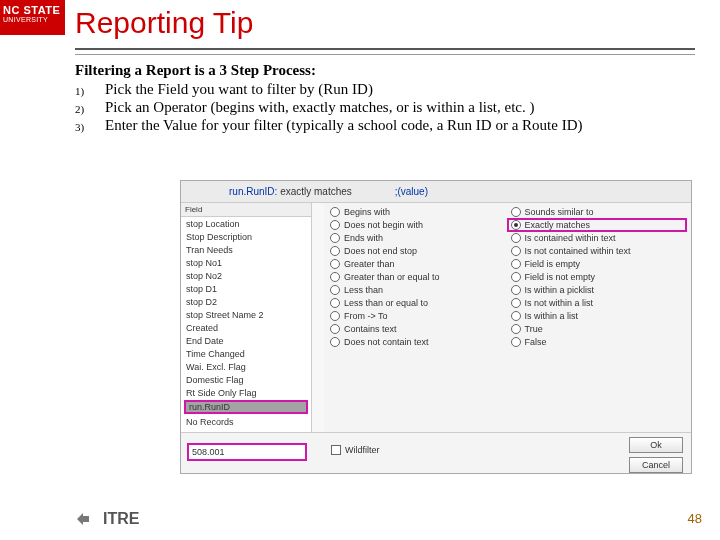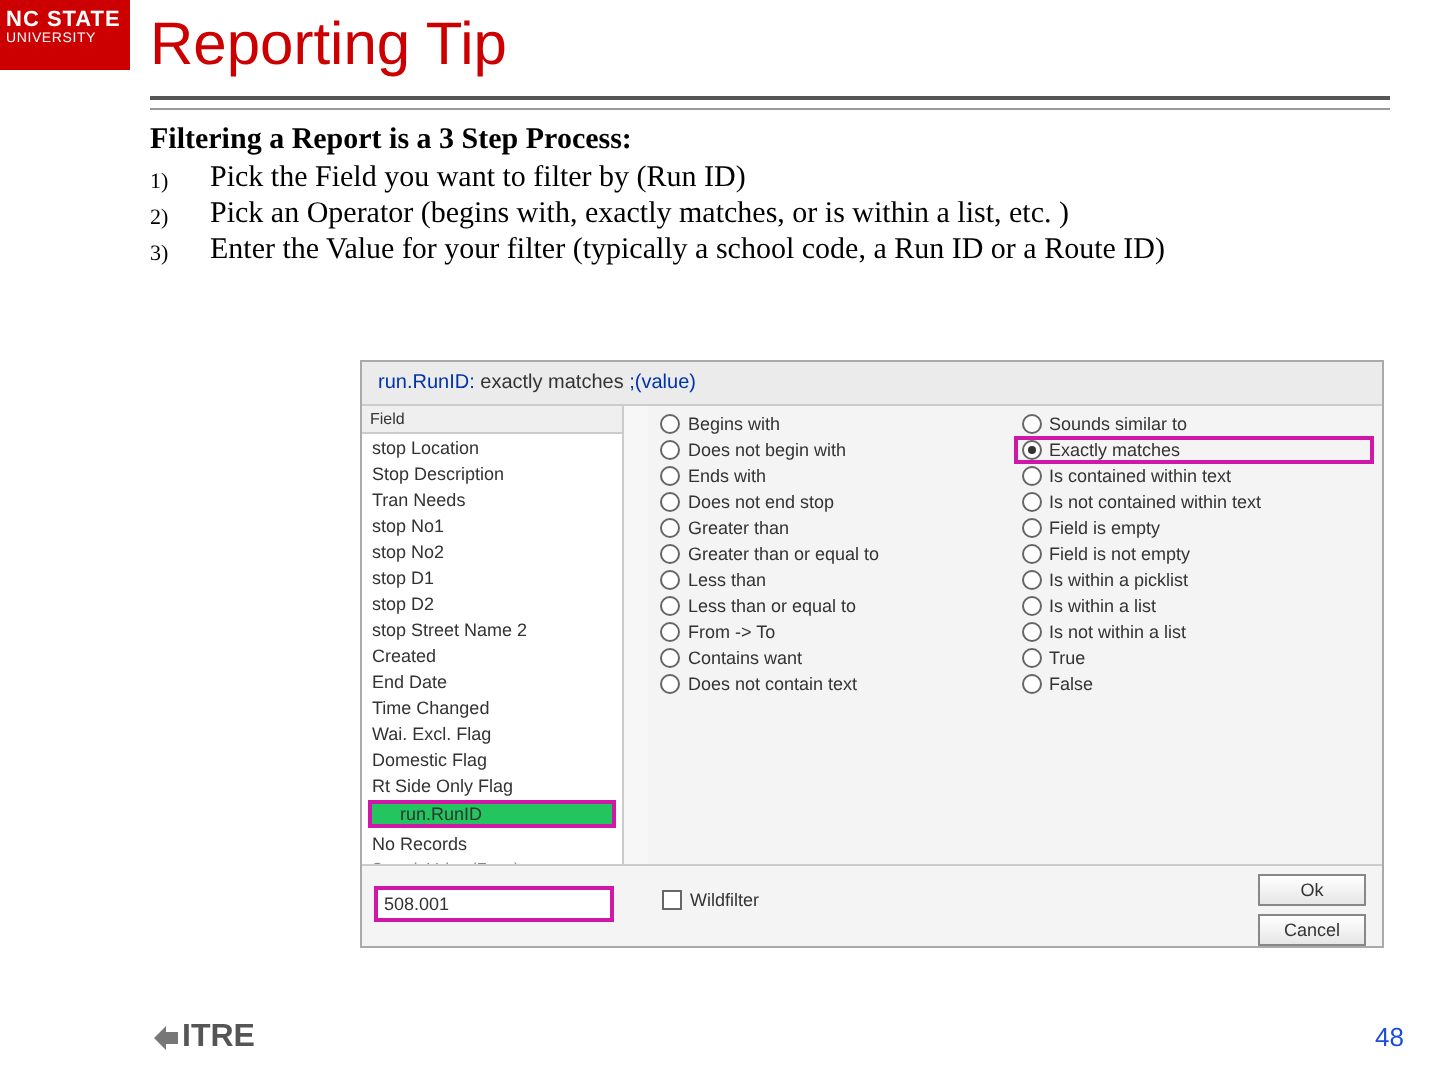--- a/index.html
+++ b/index.html
@@ -71,21 +71,21 @@
     font-size: 9px;
     color: #333;
     overflow: hidden;
   }
   .rule-row {
     background: #ebebeb;
     border-bottom: 1px solid #ccc;
     padding: 5px 8px;
     font-size: 10px;
   }
-  .rule-row .k { color: #0033aa; }
+  .rule-row .k { color: #0033aa; margin-left: 40px; }
   .columns {
     display: flex;
     height: 248px;
     gap: 12px;
   }
   .fieldlist {
     width: 130px;
     background: #fff;
     border-right: 1px solid #ccc;
     overflow: hidden;
@@ -97,22 +97,22 @@
     font-size: 8px;
   }
   .fieldlist .item {
     padding: 1.5px 5px;
     white-space: nowrap;
     overflow: hidden;
   }
   .fieldlist .runid {
     margin: 1px 3px;
     border: 2px solid #d018a8;
-    background: #22c55e;
-    padding: 0 14px;
+    background: #a3a3a3;
+    padding: 0 3px;
   }
   .opcols {
     flex: 1;
     display: flex;
     background: #f4f4f4;
     padding: 4px 6px;
     gap: 6px;
   }
   .opc {
     flex: 1;
@@ -155,30 +155,30 @@
   .itre {
     position: absolute;
     left: 75px;
     bottom: 12px;
     font-family: Arial, sans-serif;
     font-weight: bold;
     font-size: 16px;
     color: #555;
     display: flex;
     align-items: center;
-    gap: 0;
+    gap: 12px;
   }
   .itre svg { display: block; }
   .slidenum {
     position: absolute;
     right: 18px;
     bottom: 14px;
     font-family: Arial, sans-serif;
     font-size: 13px;
-    color: #1d4ed8;
+    color: #a16207;
   }
 </style>
 </head>
 <body>
 
 <div class="logo-box">
   <span class="state">NC STATE</span>
   <span class="univ">UNIVERSITY</span>
 </div>
 
@@ -265,21 +265,21 @@
           <div class="op">
             <span class="rad"></span>
             <span>Less than or equal to</span>
           </div>
           <div class="op">
             <span class="rad"></span>
             <span>From -&gt; To</span>
           </div>
           <div class="op">
             <span class="rad"></span>
-            <span>Contains want</span>
+            <span>Contains text</span>
           </div>
           <div class="op">
             <span class="rad"></span>
             <span>Does not contain text</span>
           </div>
         </div>
       <div class="opc" id="opsR">
           <div class="op">
             <span class="rad"></span>
             <span>Sounds similar to</span>
@@ -303,25 +303,25 @@
           <div class="op">
             <span class="rad"></span>
             <span>Field is not empty</span>
           </div>
           <div class="op">
             <span class="rad"></span>
             <span>Is within a picklist</span>
           </div>
           <div class="op">
             <span class="rad"></span>
+            <span>Is not within a list</span>
+          </div>
+          <div class="op">
+            <span class="rad"></span>
             <span>Is within a list</span>
-          </div>
-          <div class="op">
-            <span class="rad"></span>
-            <span>Is not within a list</span>
           </div>
           <div class="op">
             <span class="rad"></span>
             <span>True</span>
           </div>
           <div class="op">
             <span class="rad"></span>
             <span>False</span>
           </div>
         </div>

